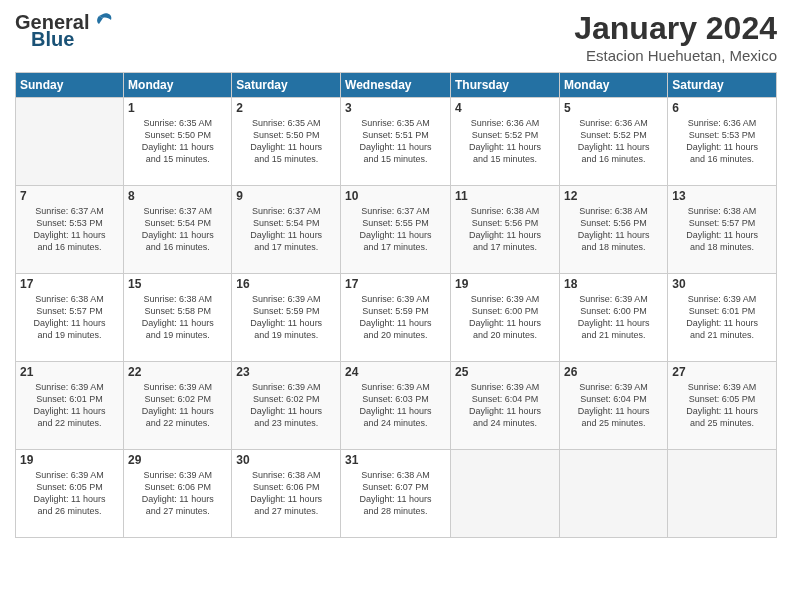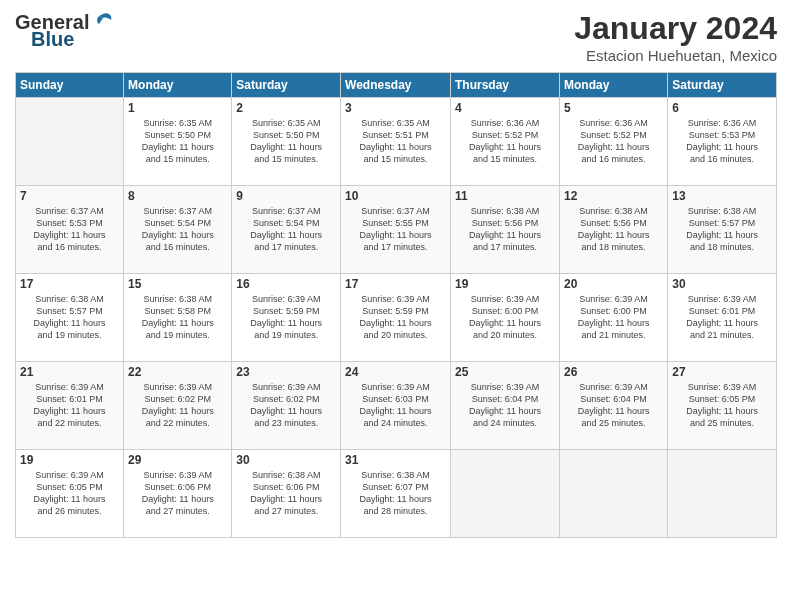--- a/index.html
+++ b/index.html
@@ -241,21 +241,21 @@
 and 20 minutes.</div>
           </td>
           <td>
             <div class="day-number">19</div>
             <div class="day-info" style="white-space: pre-line;">Sunrise: 6:39 AM
 Sunset: 6:00 PM
 Daylight: 11 hours
 and 20 minutes.</div>
           </td>
           <td>
-            <div class="day-number">20</div>
+            <div class="day-number">18</div>
             <div class="day-info" style="white-space: pre-line;">Sunrise: 6:39 AM
 Sunset: 6:00 PM
 Daylight: 11 hours
 and 21 minutes.</div>
           </td>
           <td>
             <div class="day-number">30</div>
             <div class="day-info" style="white-space: pre-line;">Sunrise: 6:39 AM
 Sunset: 6:01 PM
 Daylight: 11 hours

